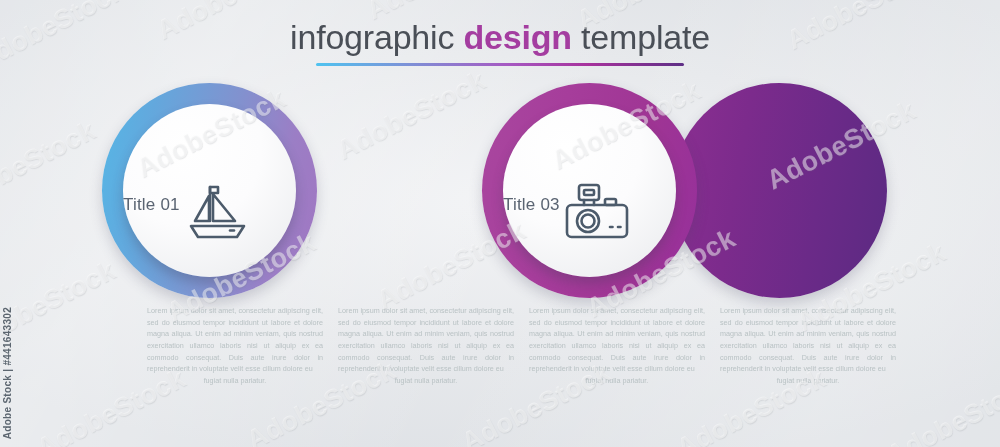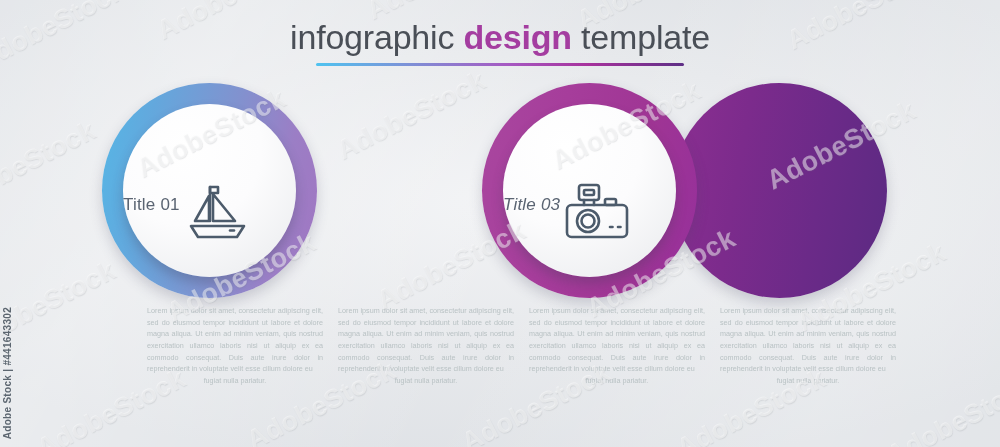--- a/index.html
+++ b/index.html
@@ -82,21 +82,21 @@
   }
 
   .ring-wrap {
     position: absolute;
     top: 0;
     width: 215px;
     height: 215px;
   }
   .ring-wrap.r1 { left: 102px; z-index: 4; }
   .ring-wrap.r2 { left: 292px; z-index: 3; }
-  .ring-wrap.r3 { left: 482px; z-index: 2; font-style: italic; }
+  .ring-wrap.r3 { left: 482px; z-index: 2; }
   .ring-wrap.r4 { left: 672px; z-index: 1; }
 
   
   .ring {
     position: absolute;
     inset: 0;
     border-radius: 50%;
     box-shadow: 0 6px 13px rgba(70,70,95,0.22);
   }
   .ring.g1 { background: linear-gradient(100deg, #55b7e6 0%, #63a8dd 22%, #8192cf 55%, #9b7ec5 80%, #a176c2 100%); }

